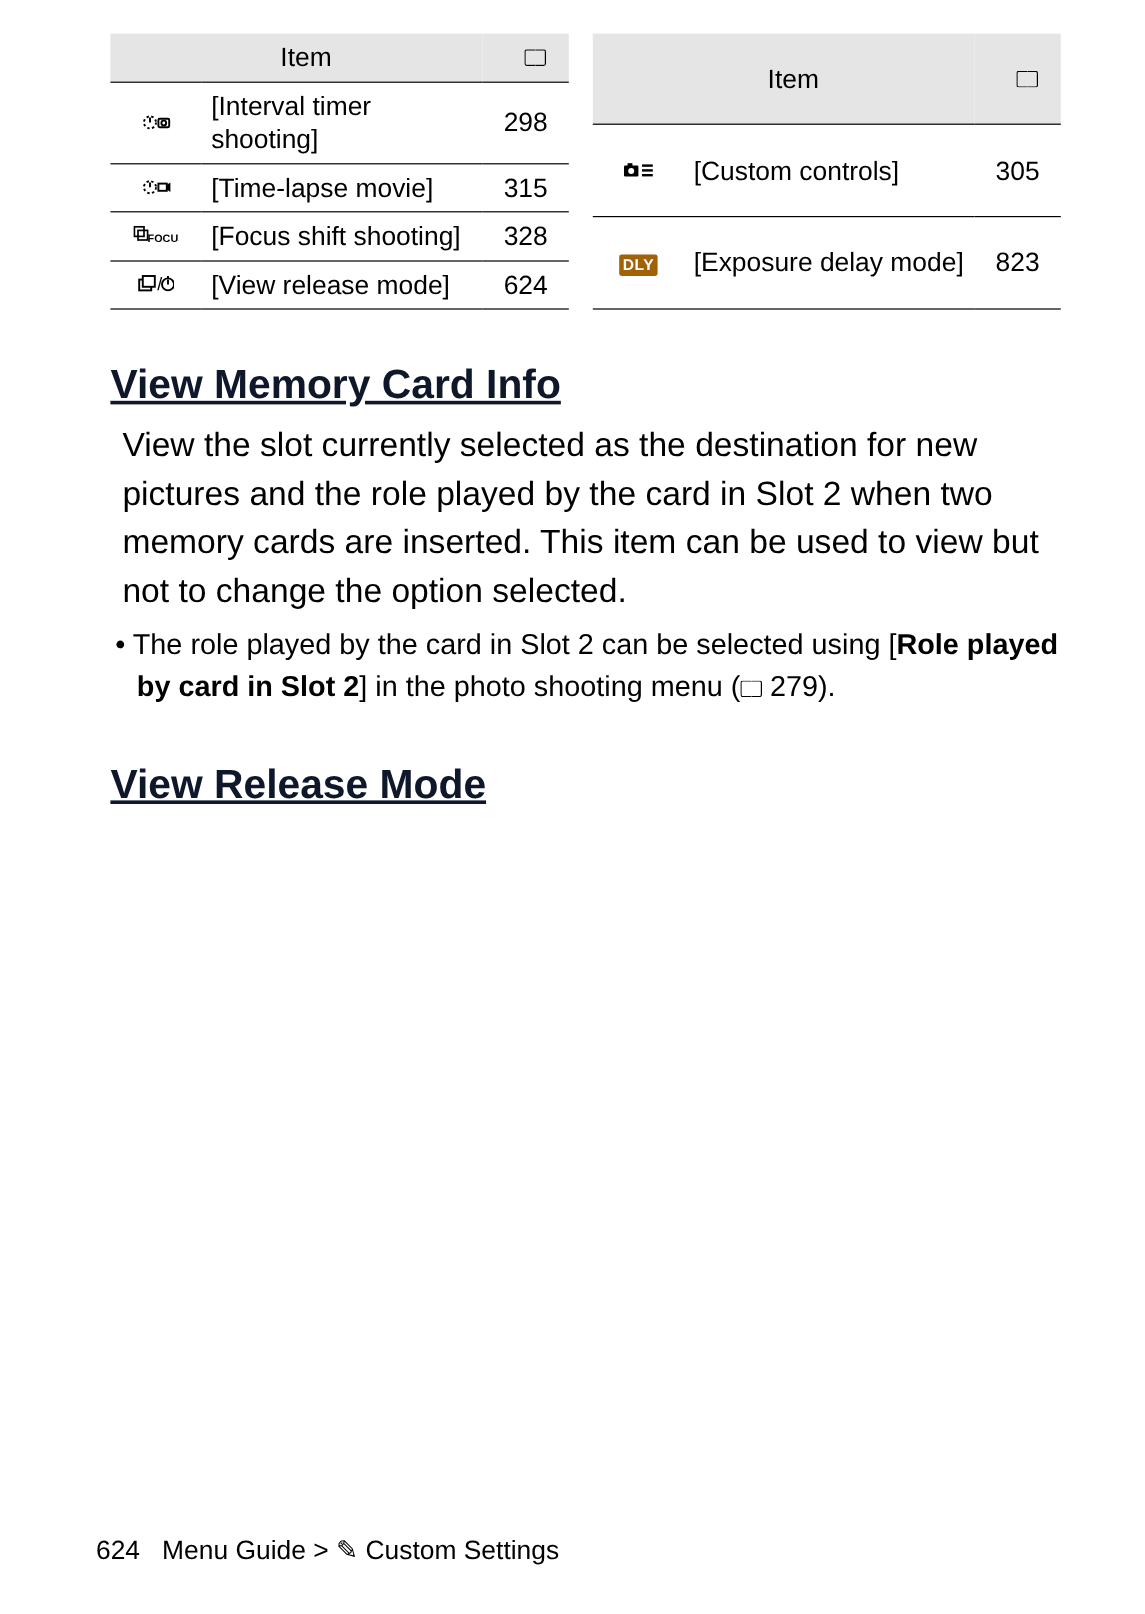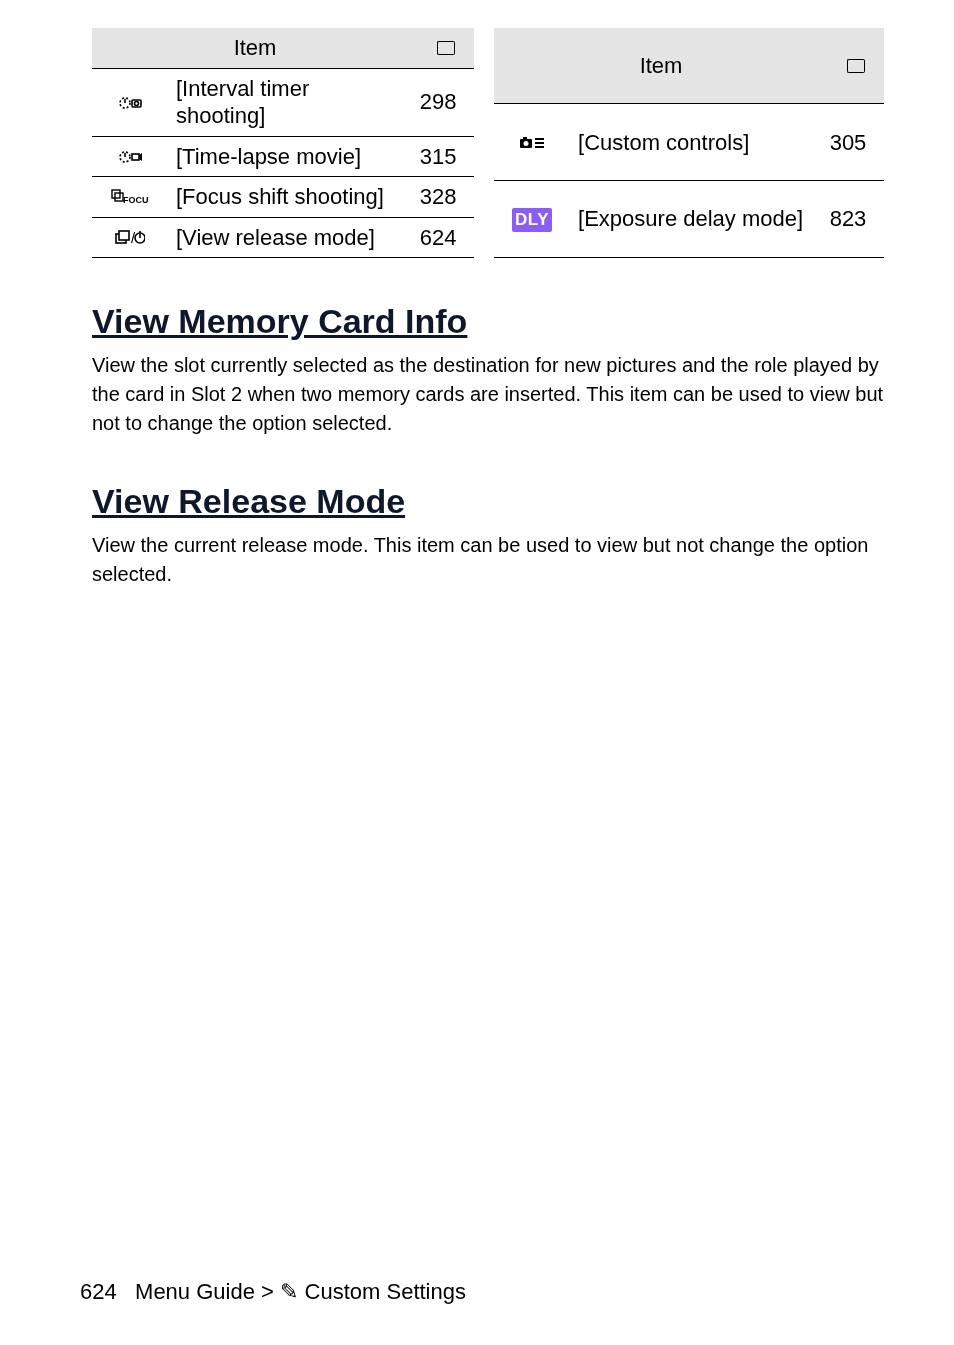--- a/index.html
+++ b/index.html
@@ -58,23 +58,23 @@
 
   .h2 {
     color: #0f172a;
     font-weight: bold;
     font-size: 34px;
     text-decoration: underline;
     margin-top: 44px;
     margin-bottom: 10px;
   }
   .para {
-    font-size: 20px;
+    font-size: 28px;
     line-height: 1.45;
-    margin: 0 0 8px 0;
+    margin: 0 0 8px 10px;
   }
   .bullet {
     font-size: 24px;
     line-height: 1.45;
     padding-left: 22px;
     text-indent: -18px;
     margin: 0;
   }
   .footer {
     position: absolute;
@@ -86,24 +86,24 @@
     display: inline-block;
     transform: rotate(0deg);
     font-size: 22px;
   }
 
   
   .svgicon { display:inline-block; vertical-align:middle; }
 
   .dly-badge {
     display:inline-block;
-    background:#8b5cf6;
+    background:#a16207;
     color:#fff;
     font-weight:bold;
-    font-size:17px;
+    font-size:13px;
     padding:1px 3px;
     border-radius:2px;
     letter-spacing:0.5px;
   }
 </style>
 </head>
 <body>
 
 <div class="page">
   <div class="tables">
@@ -201,20 +201,22 @@
         </td>
         <td class="name">[Exposure delay mode]</td>
         <td class="page-col">823</td>
       </tr>
     </tbody>
       </table>
   </div>
 
   <div class="h2">View Memory Card Info</div>
   <p class="para">View the slot currently selected as the destination for new pictures and the role played by the card in Slot 2 when two memory cards are inserted. This item can be used to view but not to change the option selected.</p>
+  <p class="bullet">
+    <span>• The role played by the card in Slot 2 can be selected using [</span><b>Role played by card in Slot 2</b><span>] in the photo shooting menu (</span><span class="book-icon" style="vertical-align:-1px"></span><span> 279).</span>
+  </p>
 
   <div class="h2">View Release Mode</div>
-  <p class="para">View the current release mode. This item can be used to view but not change the option selected.</p>
 </div>
 
 <div class="footer">
   <span>624</span>&nbsp;&nbsp;&nbsp;<span>Menu Guide</span> &gt; <span class="pencil">✎</span> <span>Custom Settings</span>
 </div>
 
 </body></html>

